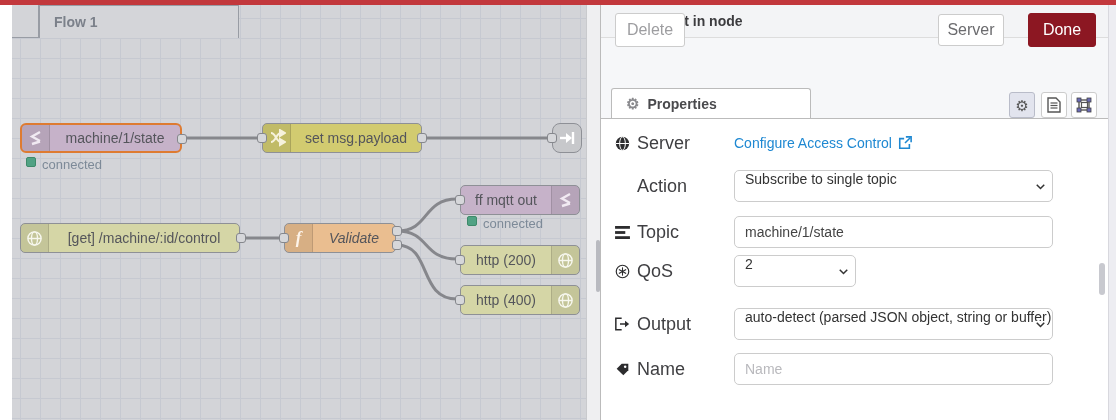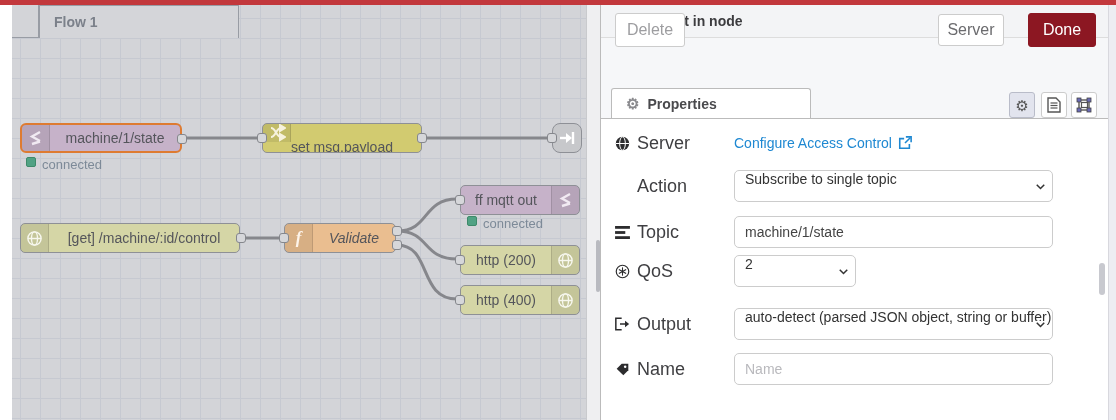--- a/index.html
+++ b/index.html
@@ -34,21 +34,21 @@
   .node .nicon.right { border-left:1px solid rgba(0,0,0,0.12); border-radius:0 4px 4px 0; }
   .node .nlbl { flex:1; display:flex; align-items:center; justify-content:center;
     padding:0 8px; white-space:nowrap; overflow:hidden; }
   .port { position:absolute; width:10px; height:10px; background:#d6d7da;
     border:1px solid #85878c; border-radius:3px; }
   .status { position:absolute; display:flex; align-items:flex-start; gap:6px;
     font-size:13px; color:#7d8a98; }
   .sdot { width:10px; height:10px; border-radius:2px; background:#51a284; border:1px solid #3e8a6a; }
 
   .n-mqtt   { background:#c6b2c9; }
-  .n-change { background:#d2cb70;flex-direction:column; }
+  .n-change { background:#d2cb70; }
   .n-link   { background:#c7c8cb; }
   .n-http   { background:#d5d6a6; }
   .n-func   { background:#eabe90; }
   .n-func .nlbl { font-style:italic; }
 
   
   #divider { position:absolute; left:586px; top:5px; width:14px; height:415px;
     background:#efeff1; border-left:1px solid #c9cacd; }
   #divider .thumb { position:absolute; left:9px; top:235px; width:4px; height:52px;
     background:#b9bac0; border-radius:2px; }

